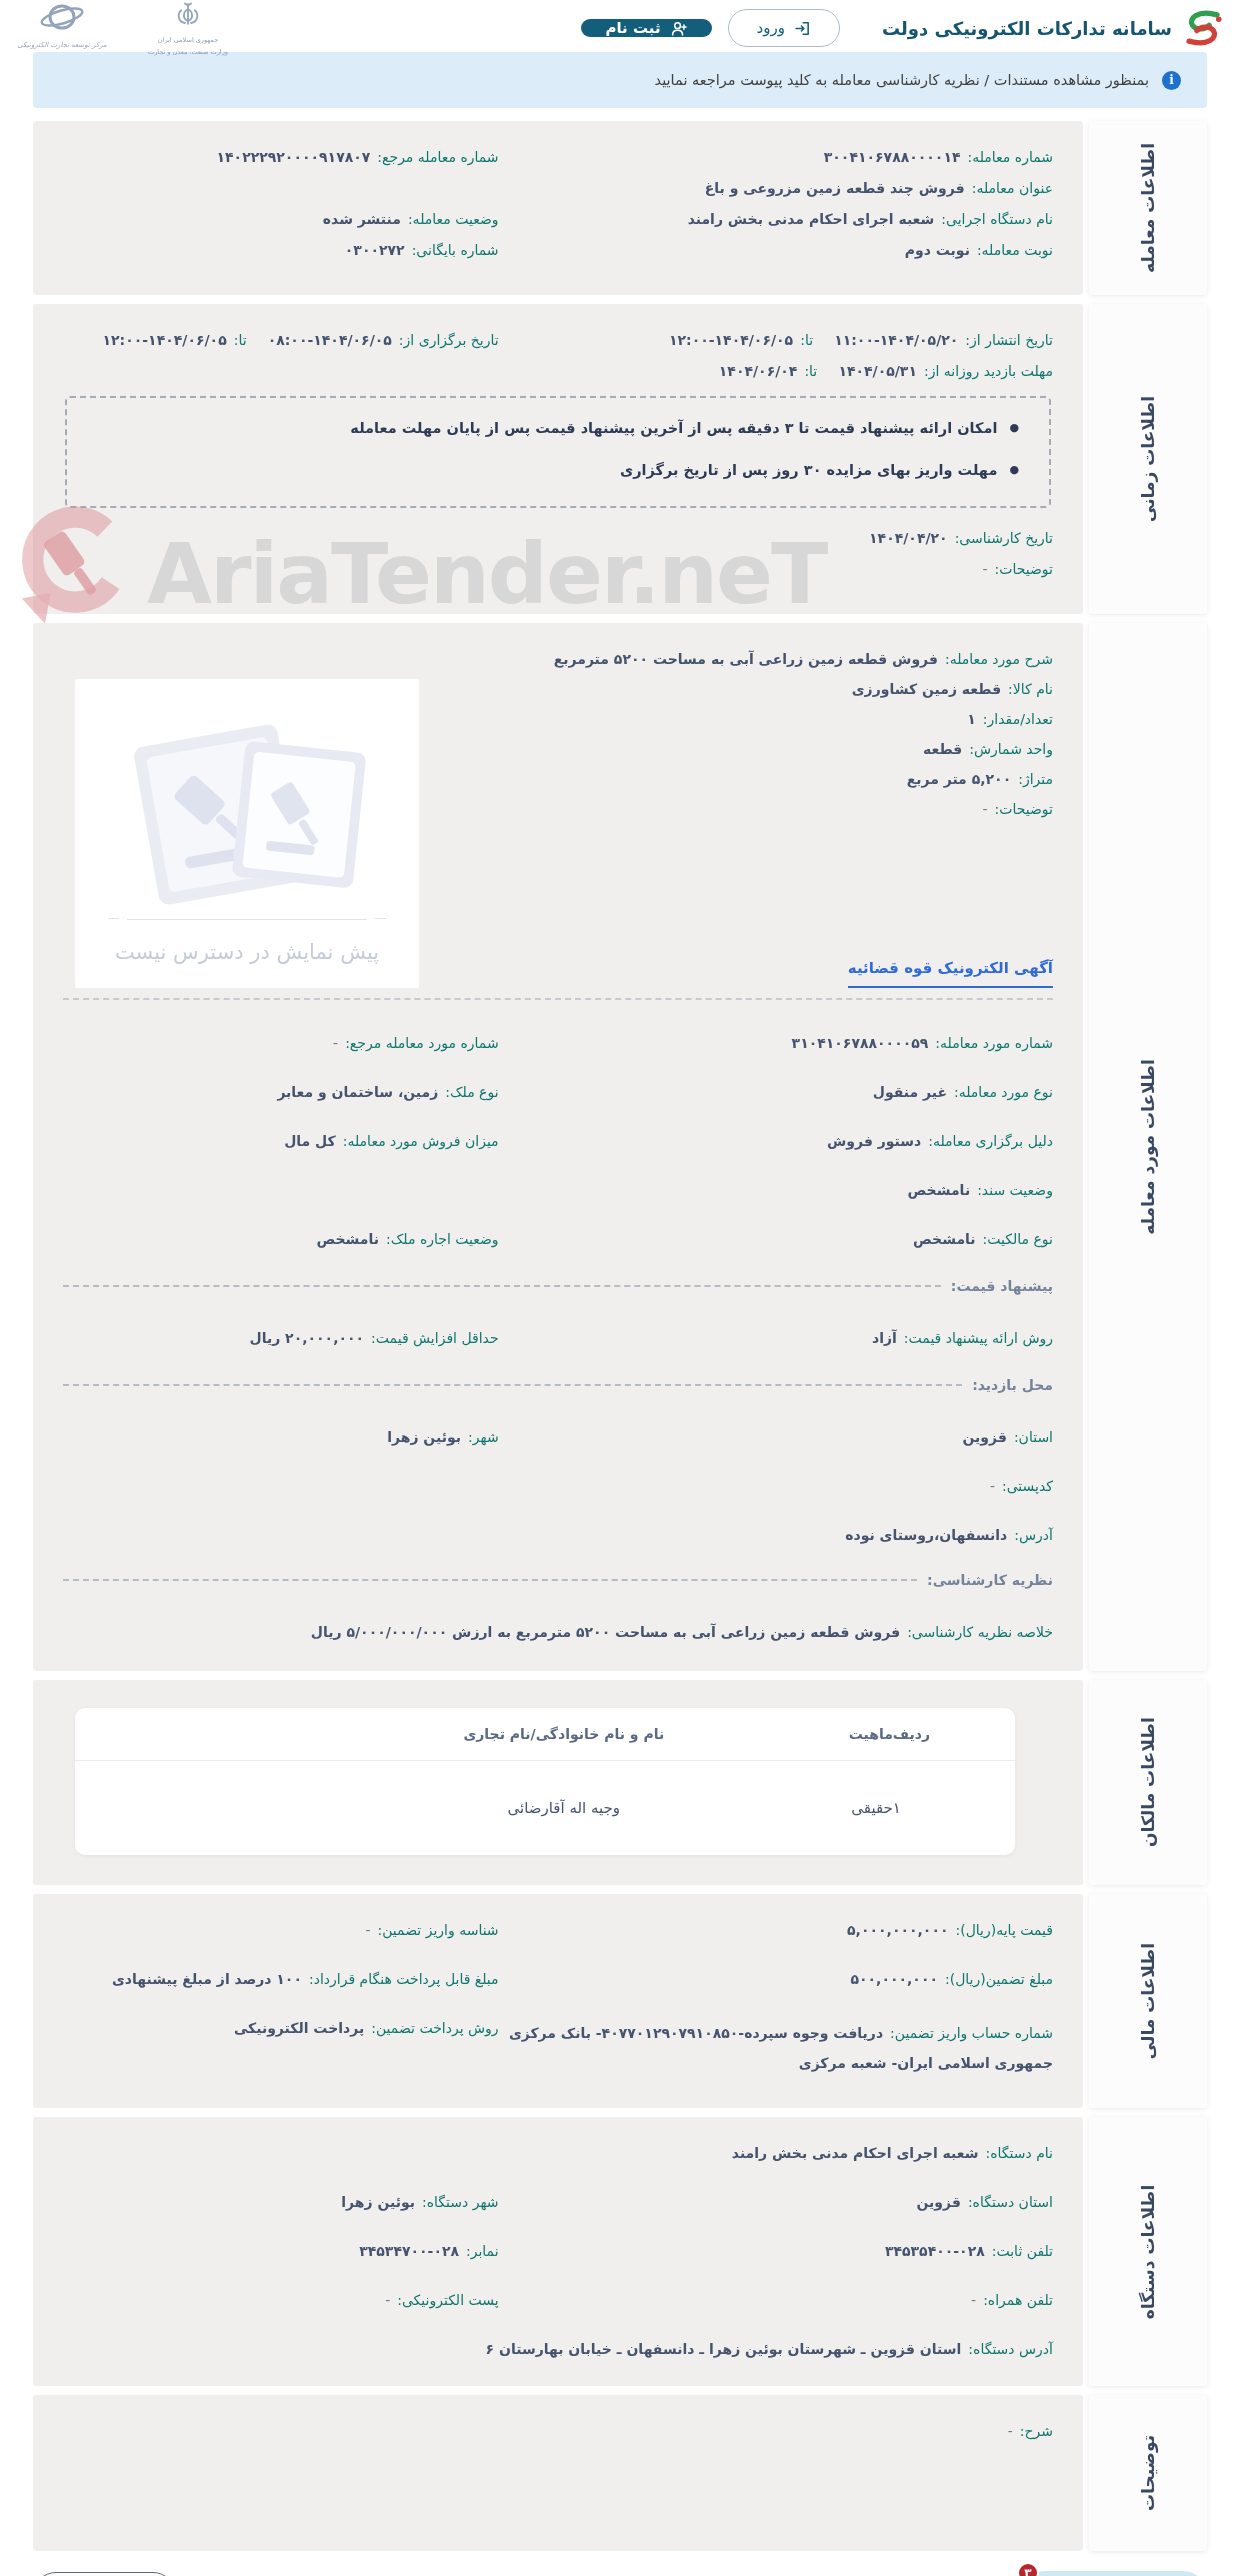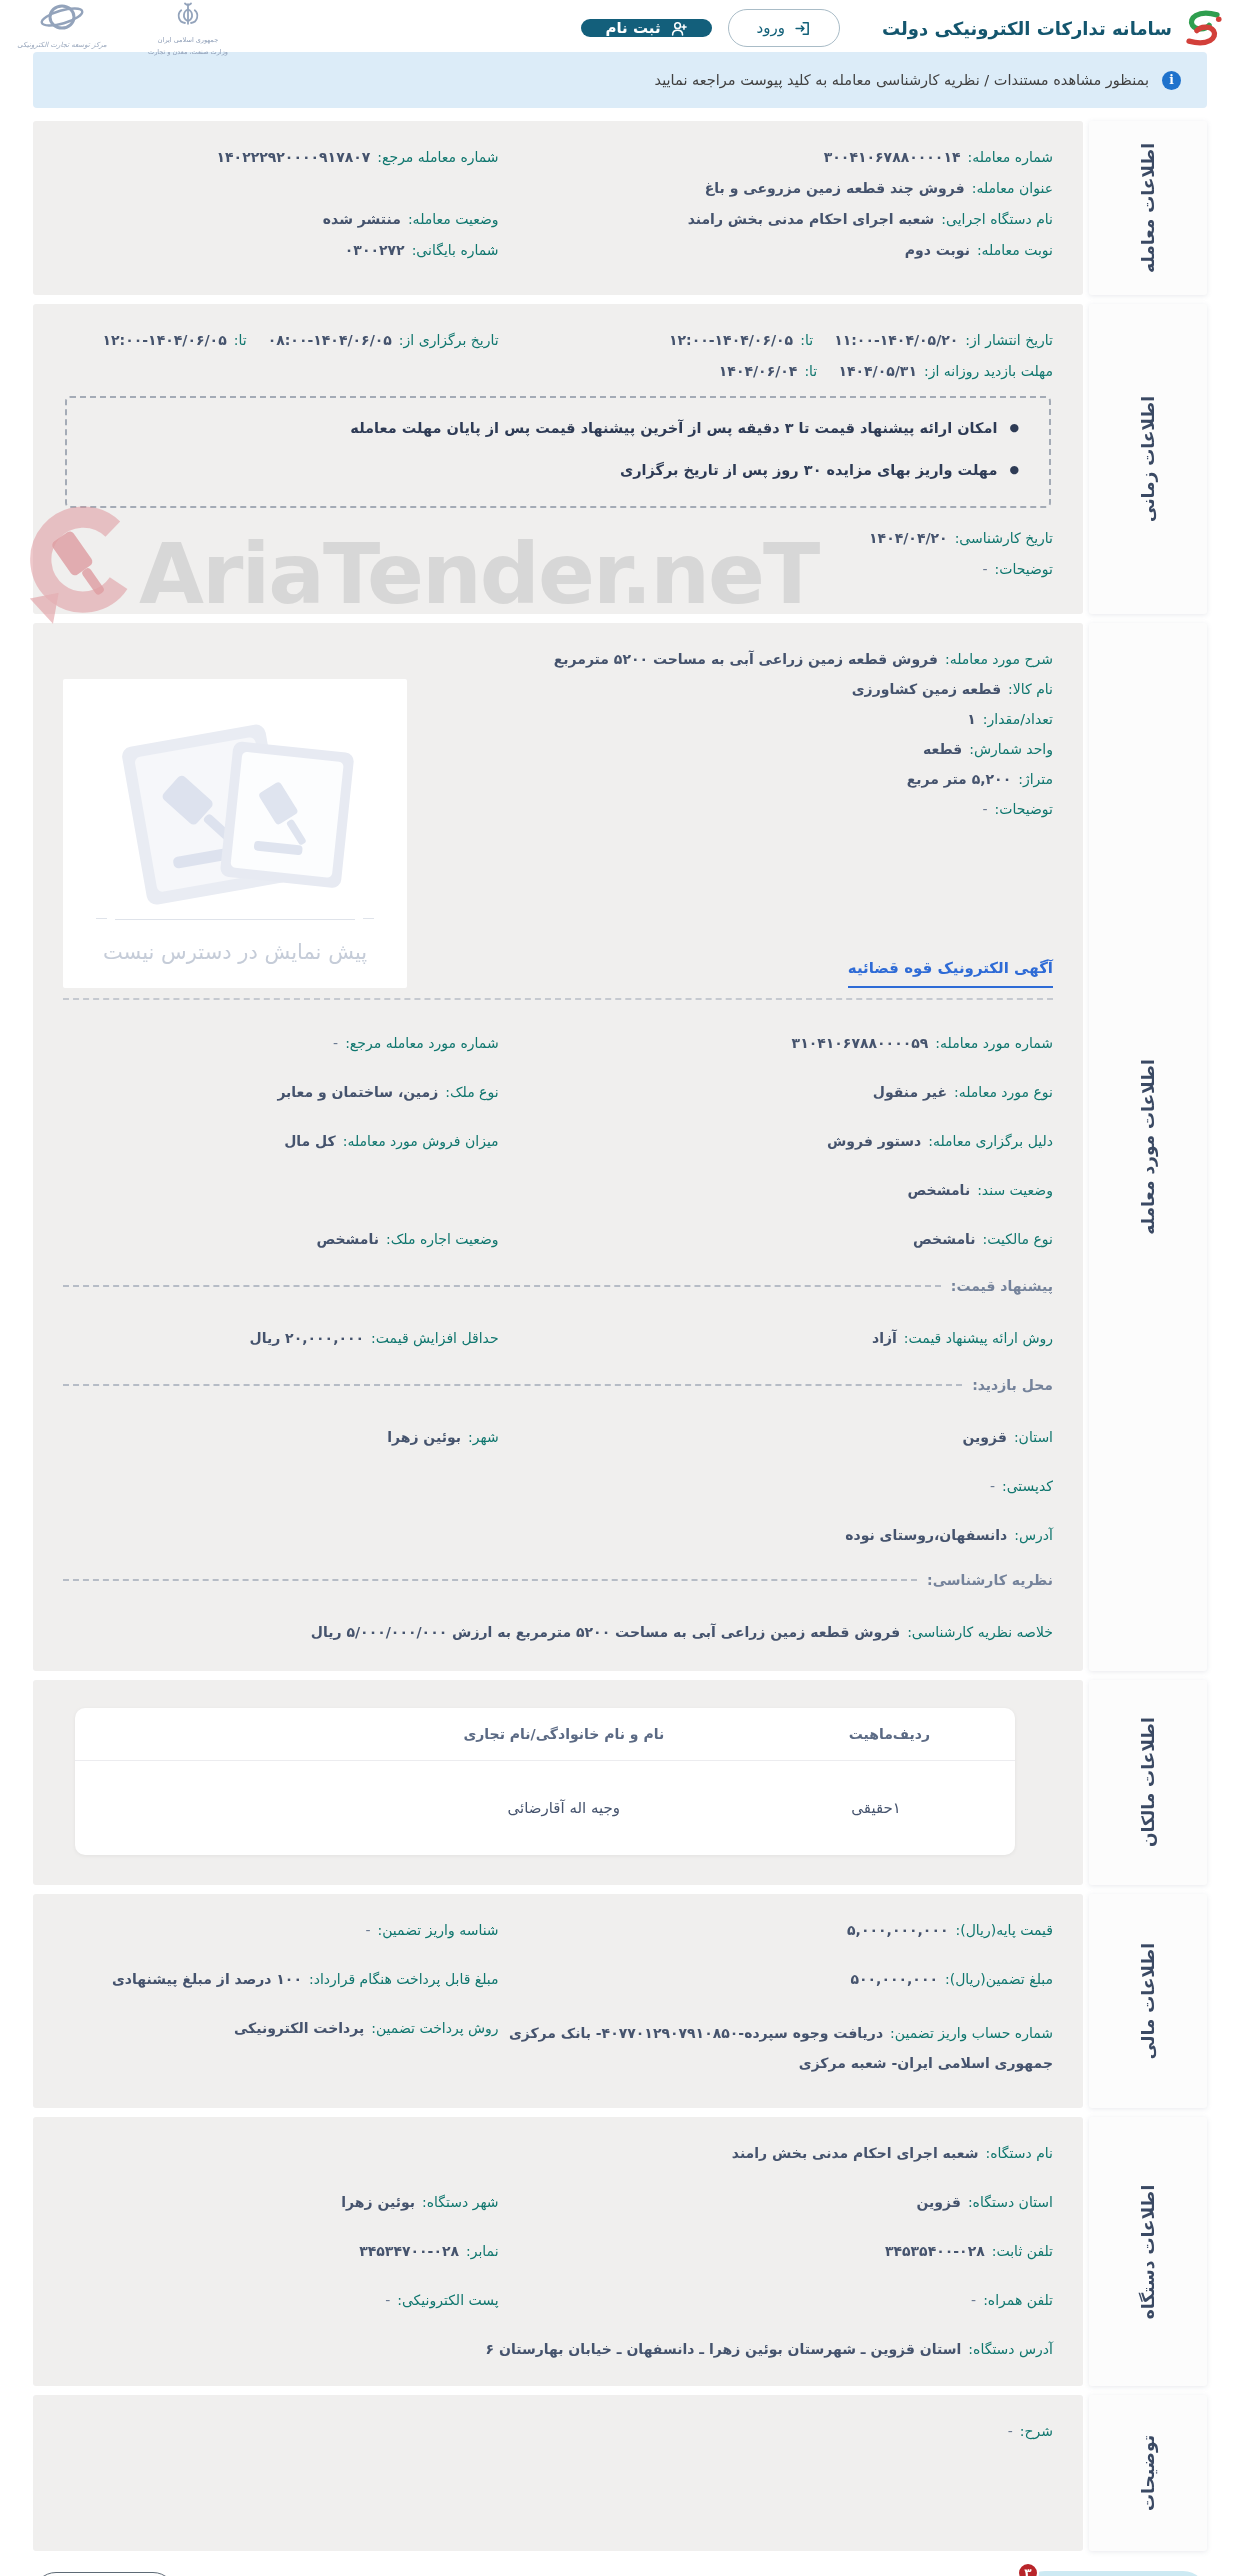--- a/index.html
+++ b/index.html
@@ -75,21 +75,21 @@
   .subject-top { display:flex; align-items:flex-start; min-height:339px; }
   .subject-fields { flex:1; display:flex; flex-direction:column; min-height:339px; }
   .field-line { margin-bottom:11px; }
   .judiciary-wrap { margin-top:auto; align-self:flex-start; }
   .judiciary-link {
     color:#2e6bd6; font-size:15px; font-weight:bold; text-decoration:none;
     border-bottom:2px solid #2e6bd6; padding-bottom:9px; display:inline-block; cursor:pointer;
   }
   .preview-card {
     width:344px; flex:0 0 344px; height:309px; margin-top:30px; background:#ffffff; border-radius:2px;
-    display:flex; flex-direction:column; align-items:center; justify-content:flex-end; padding-bottom:24px;
+    display:flex; flex-direction:column; align-items:center; justify-content:flex-end; padding-bottom:24px;margin-left:12px;
   }
   .pv-line { width:70%; border-top:1.5px solid #dfe3ea; position:relative; margin:6px 0 20px; }
   .pv-line::before, .pv-line::after { content:""; position:absolute; top:-1.5px; width:11px; border-top:1.5px solid #dfe3ea; }
   .pv-line::before { right:-19px; } .pv-line::after { left:-19px; }
   .pv-text { color:#c5ccd8; font-size:21px; }
 
   hr.dashed { border:none; border-top:2px dashed #c5c9d0; margin:10px 0 33px; }
   .subhead { display:flex; align-items:center; margin:28px 0 34px; }
   .subhead .shl { color:#75839b; font-weight:bold; font-size:14px; margin-left:10px; white-space:nowrap; }
   .subhead .dash { flex:1; border-top:2px dashed #b6bcc6; }
@@ -117,21 +117,21 @@
     background:#b8252a; color:#fff; font-size:12px; font-weight:bold;
     display:flex; align-items:center; justify-content:center; border:2px solid #fff;
   }
   .back-btn {
     background:#fff; border:1.5px solid #5f6b76; border-radius:26px; padding:13px 44px;
     color:#9b50cc; font-size:15.5px; cursor:pointer; font-family:inherit;
   }
 
   
   .watermark {
-    position:absolute; top:496px; left:24px; display:flex; align-items:center; gap:3px;
+    position:absolute; top:496px; left:16px; display:flex; align-items:center; gap:19px;
     direction:ltr; z-index:5; pointer-events:none; opacity:.62;
   }
   .wm-text { font-size:84px; font-weight:bold; color:#c9c9c9; letter-spacing:-2px; line-height:1; }
 
   .min-h-deal { min-height:165px; }
   .min-h-time { min-height:281px; }
   .min-h-owners { min-height:160px; }
   .min-h-fin { min-height:197px; }
   .min-h-agency { min-height:265px; }
   .min-h-notes { min-height:156px; }

